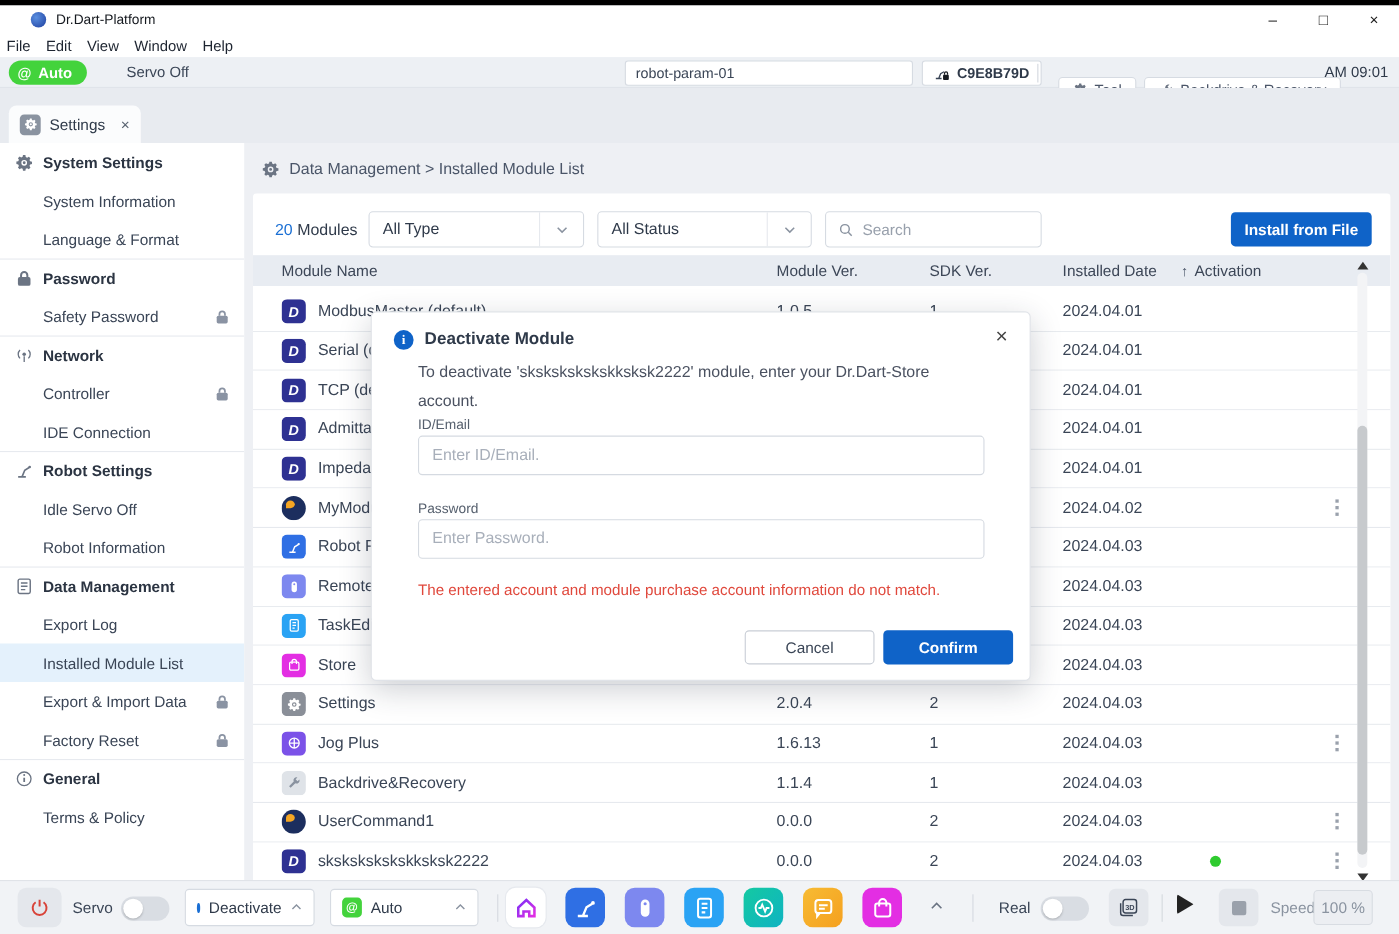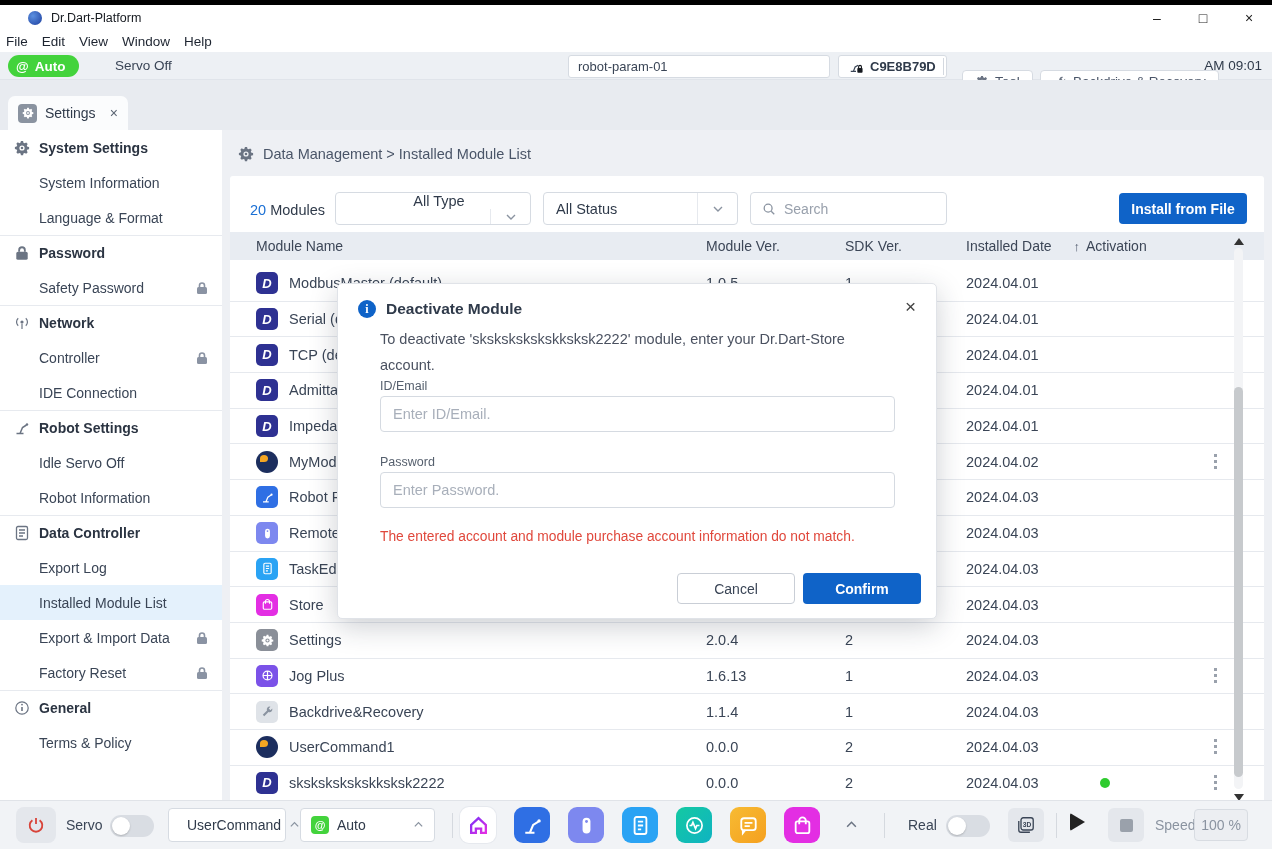--- a/index.html
+++ b/index.html
@@ -57,21 +57,21 @@
   .breadcrumb { position:absolute; left:238px; top:141px; height:26px; display:flex; align-items:center; gap:9px; font-size:14.5px; color:#4a5568; }
   .bc-icon { width:16px; height:16px; color:#6b7483; display:inline-flex; }
   .bc-icon svg { width:100%; height:100%; }
 
   
   .panel { position:absolute; left:230px; top:176px; width:1034px; height:630px; background:#fff; border-radius:3px; overflow:hidden; }
   .count-wrap { position:absolute; left:20px; top:26px; font-size:14.5px; }
   .count-num { color:#1a6fd4; }
   .count-label { color:#2f3a4a; }
   .dd { position:absolute; top:16px; height:33px; background:#fff; border:1px solid #d6dbe2; border-radius:4px; display:flex; align-items:center; }
-  .dd-type { left:105px; width:196px;flex-direction:column; }
+  .dd-type { left:105px; width:196px; }
   .dd-status { left:313px; width:195px; }
   .dd-label { font-size:14.5px; color:#2f3a4a; padding-left:12px; }
   .dd-chev { margin-left:auto; width:40px; height:100%; border-left:1px solid #e6e9ee; display:flex; align-items:center; justify-content:center; color:#8a93a0; }
   .dd-chev svg { width:12px; height:12px; }
   .search-box { position:absolute; left:520px; top:16px; width:197px; height:33px; border:1px solid #d6dbe2; border-radius:4px; display:flex; align-items:center; gap:8px; padding-left:11px; background:#fff; }
   .search-box svg { width:14px; height:14px; color:#8a93a0; }
   .search-input { border:none; outline:none; font-size:14px; color:#3a4556; width:140px; font-family:"Liberation Sans",sans-serif; }
   .search-input::placeholder { color:#98a0ac; }
   .install-btn { position:absolute; right:17px; top:17px; width:128px; height:31px; background:#0f63c8; border:none; border-radius:4px; color:#fff; font-size:14px; font-weight:bold; font-family:"Liberation Sans",sans-serif; }
 
@@ -297,21 +297,21 @@
     <div class="sb-item">
       <span>Robot Information</span>
     </div>
     <div class="sb-header">
       <span class="sb-icon">
         <svg viewBox="0 0 14 16" fill="none" stroke="currentColor" stroke-width="1.3">
           <rect x="1.5" y="1.5" width="11" height="13" rx="1.5"></rect>
           <path d="M4 5h6M4 8h6M4 11h4"></path>
         </svg>
       </span>
-      <span>Data Controller</span>
+      <span>Data Management</span>
     </div>
     <div class="sb-item">
       <span>Export Log</span>
     </div>
     <div class="sb-item sel">
       <span>Installed Module List</span>
     </div>
     <div class="sb-item">
       <span>Export &amp; Import Data</span>
       <span class="sb-lock">
@@ -627,21 +627,21 @@
         <svg viewBox="0 0 16 16" fill="none" stroke="currentColor" stroke-width="1.6">
           <path d="M8 1.8v5.4"></path>
           <path d="M4.8 3.8a5.6 5.6 0 1 0 6.4 0"></path>
         </svg>
       </span>
     </div>
   <div class="tk-label" style="left:66px">Servo</div>
   <div class="toggle" style="left:110px; top:14px"></div>
   <div class="tk-select" style="left:168px; width:118px">
     <span class="sel-dot"></span>
-    <span>UserCommand</span>
+    <span>Deactivate</span>
     <span class="sel-chev"><svg viewBox="0 0 12 12" fill="none" stroke="currentColor" stroke-width="1.4">
           <path d="m2 8 4-4 4 4"></path>
         </svg></span>
   </div>
   <div class="tk-select" style="left:300px; width:135px">
     <span class="sel-at">@</span>
     <span>Auto</span>
     <span class="sel-chev"><svg viewBox="0 0 12 12" fill="none" stroke="currentColor" stroke-width="1.4">
           <path d="m2 8 4-4 4 4"></path>
         </svg></span>

